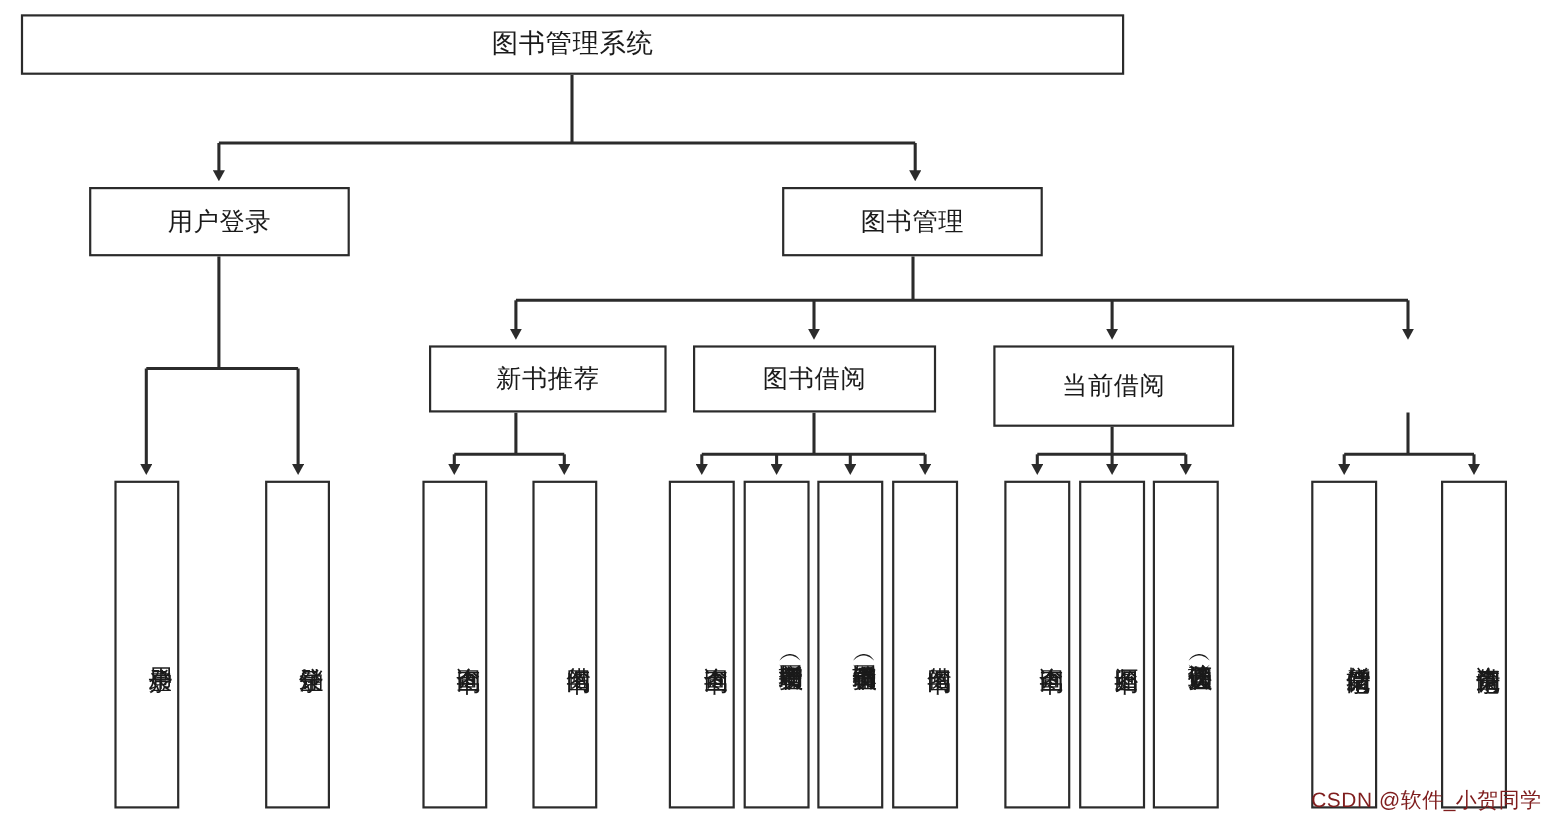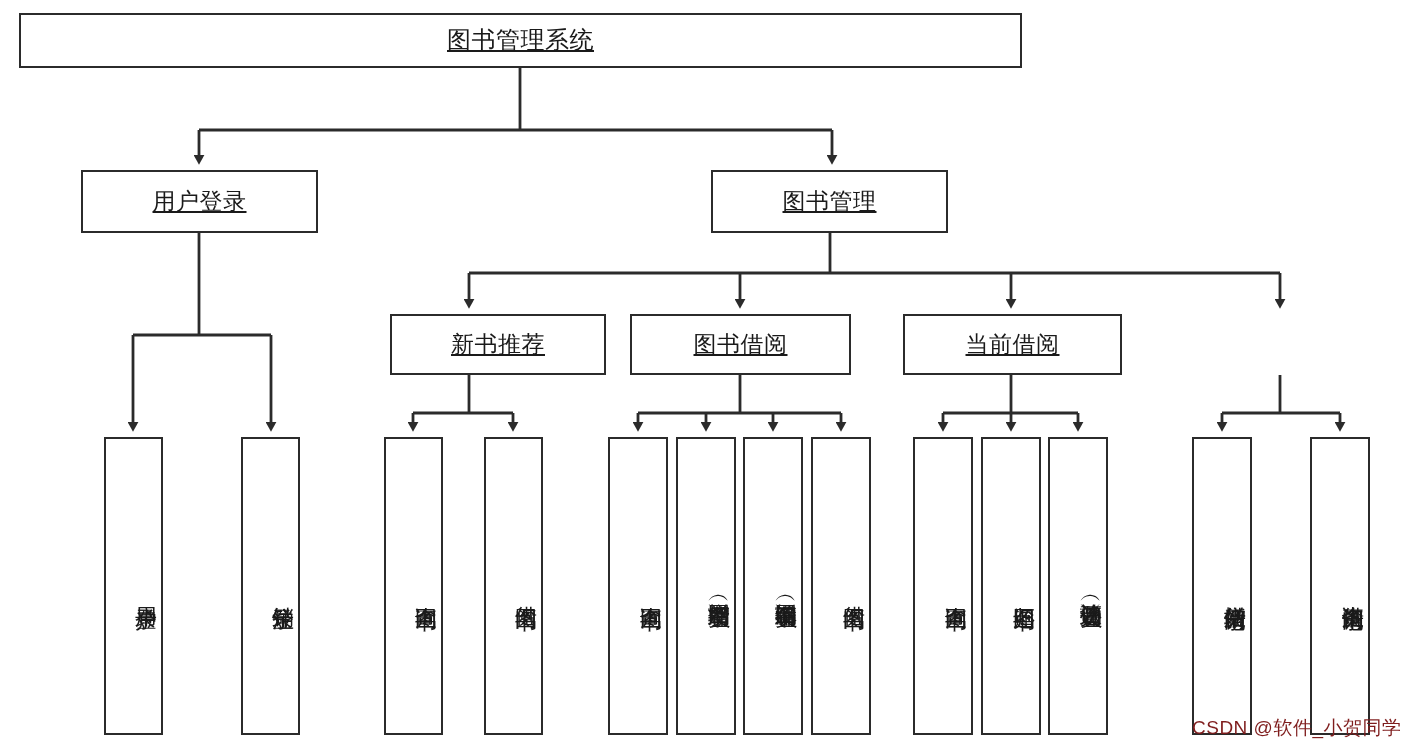--- a/index.html
+++ b/index.html
@@ -32,21 +32,20 @@
     color: #1a1a1a;
     display: flex;
     align-items: center;
     justify-content: center;
     text-align: center;
   }
   .node.h {
     font-size: 23px;
     line-height: 1.1;
     letter-spacing: 0.5px;
-    text-decoration: underline;
   }
   .node.h.root {
     font-size: 24px;
   }
   .node.v {
     writing-mode: vertical-rl;
     text-orientation: upright;
     font-size: 22px;
     line-height: 1.32;
     letter-spacing: 1px;
@@ -121,21 +120,21 @@
     </g>
   </svg>
 
   <div class="node h root" style="left:19px; top:13px; width:1003px; height:55px;">图书管理系统</div>
 
   <div class="node h" style="left:81px; top:170px; width:237px; height:63px;">用户登录</div>
   <div class="node h" style="left:711px; top:170px; width:237px; height:63px;">图书管理</div>
 
   <div class="node h" style="left:362px; top:314px; width:216px; height:61px;margin-left:28px;">新书推荐</div>
   <div class="node h" style="left:630px; top:314px; width:221px; height:61px;">图书借阅</div>
-  <div class="node h" style="left:903px; top:314px; width:219px; height:61px;">当前借阅</div>
+  <div class="node h" style="left:903px; top:314px; width:219px; height:74px;">当前借阅</div>
 
   <div class="node v" style="left:104px; top:437px; width:59px; height:298px;">用户登录</div>
   <div class="node v" style="left:241px; top:437px; width:59px; height:298px;">注销登录</div>
 
   <div class="node v" style="left:384px; top:437px; width:59px; height:298px;">查询图书</div>
   <div class="node v" style="left:484px; top:437px; width:59px; height:298px;">借阅图书</div>
 
   <div class="node v" style="left:608px; top:437px; width:60px; height:298px;">查询图书</div>
   <div class="node v tall" style="left:676px; top:437px; width:60px; height:298px;">新增图书（管理员）</div>
   <div class="node v tall" style="left:743px; top:437px; width:60px; height:298px;">编辑图书（管理员）</div>

